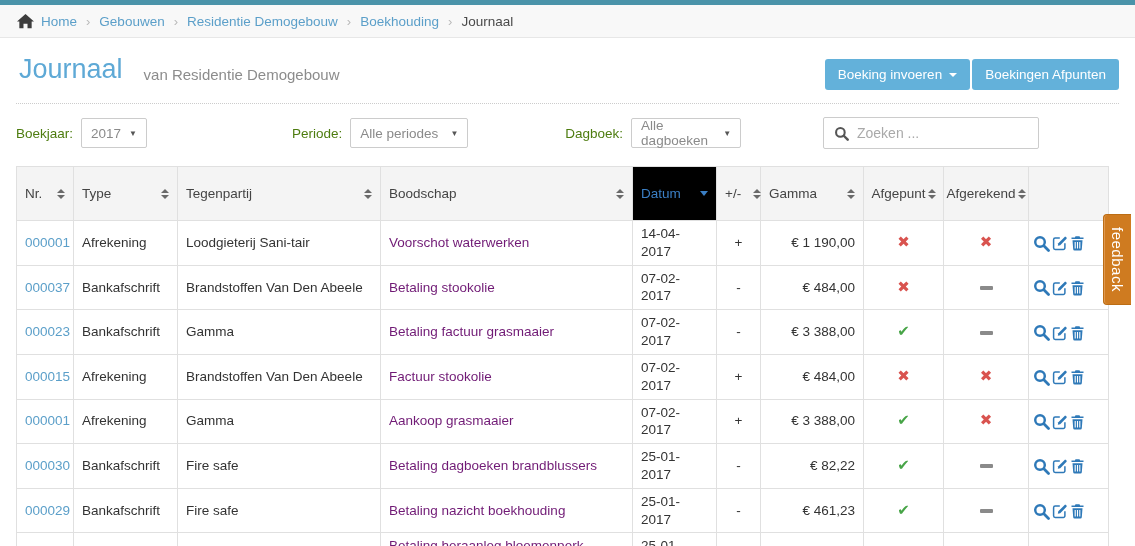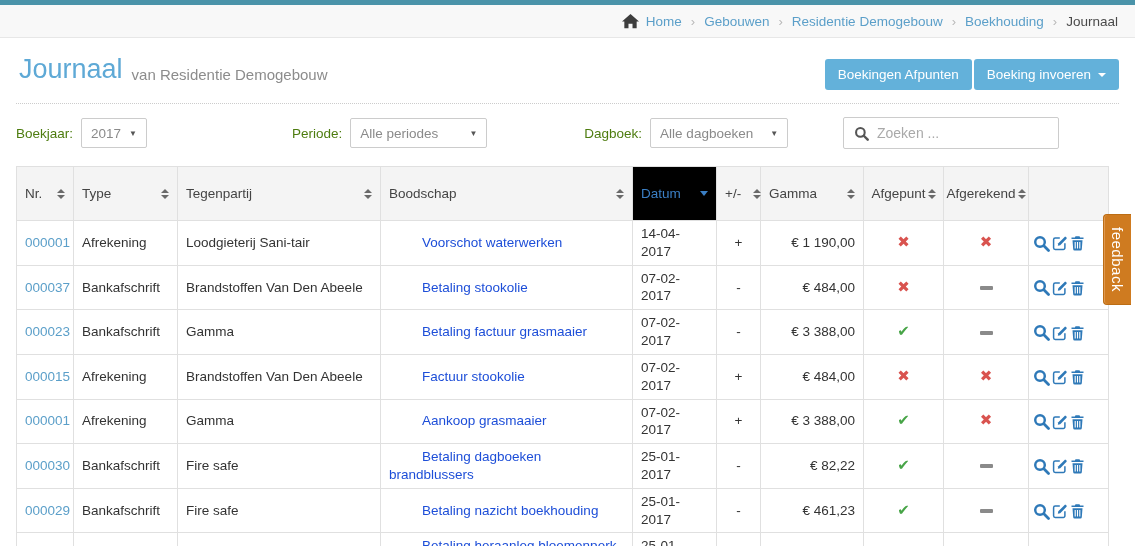--- a/index.html
+++ b/index.html
@@ -6,71 +6,71 @@
   html,body { width:1135px; height:546px; overflow:hidden; }
   body {
     font-family: "Liberation Sans", sans-serif;
     background:#fff; color:#333; position:relative; font-size:13.5px;
   }
   
   .topbar { height:5px; background:#4a93a9; }
   
   .breadcrumb-bar {
     height:33px; background:#f8f8f8; border-bottom:1px solid #e7e7e7;
-    display:flex; align-items:center; padding:0 17px; gap:9px; font-size:13.5px;justify-content:flex-end;
+    display:flex; align-items:center; padding:0 17px; gap:9px; font-size:13.5px;
   }
   .bc-home { display:flex; align-items:center; gap:7px; text-decoration:none; }
   .bc-link { color:#5b9fc9; text-decoration:none; cursor:pointer; }
   .bc-sep { color:#b9b9b9; font-size:13px; }
   .bc-current { color:#4a4a4a; }
   .bc-items { display:flex; align-items:center; gap:9px; }
   
   .page-header { display:flex; align-items:flex-start; padding:17px 16px 13px 19px; }
   .page-title { font-size:27px; color:#5ea9d6; font-weight:400; line-height:1.1; }
-  .page-subtitle { font-size:15px; color:#8c8c8c; margin-left:9px; margin-top:11px; }
+  .page-subtitle { font-size:15px; color:#8c8c8c; margin-left:21px; margin-top:11px; }
   .hdr-buttons { margin-left:auto; display:flex; gap:2px; margin-top:4px; }
   .btn {
     background:#63b1da; color:#fff; border:none; font-family:inherit;
     font-size:13.5px; padding:8px 13px; border-radius:3px; cursor:pointer;
     display:inline-flex; align-items:center; gap:7px;
   }
   .btn-caret { width:0; height:0; border-left:4px solid transparent; border-right:4px solid transparent; border-top:4px solid #fff; display:inline-block; }
   .divider { border-bottom:1px dotted #ccc; margin:0 16px; }
   
   .filters { display:flex; align-items:center; padding:13px 16px 0 16px; }
   .filter-label { color:#4d7c0f; margin-right:8px; }
   .select {
     border:1px solid #ccc; border-radius:2px; background:#fff; height:30px;
     display:inline-flex; align-items:center; justify-content:space-between;
     padding:0 9px; color:#8a8a8a; cursor:pointer; gap:8px;
   }
   .select-caret { font-size:8px; color:#555; }
   .fg2 { margin-left:145px; } .fg3 { margin-left:97px; }
   .search-box {
-    margin-left:auto; margin-right:60px; width:216px; height:32px;
+    margin-left:auto; margin-right:80px; width:216px; height:32px;
     border:1px solid #ccc; border-radius:2px; background:#fff;
     display:flex; align-items:center; padding:0 10px; gap:8px;
   }
   .search-box input { border:none; outline:none; font-family:inherit; font-size:14px; color:#555; width:100%; }
   .search-box input::placeholder { color:#a9a9a9; }
   
   table { border-collapse:collapse; table-layout:fixed; width:1092px; margin:17px 0 0 16px; font-size:13.5px; }
   th, td { border:1px solid #e0e0e0; padding:4px 8px; text-align:left; vertical-align:middle; line-height:1.32; }
   thead th { background:#f4f4f4; color:#444; font-weight:400; height:54px; cursor:pointer; }
   thead th.th-active { background:#000000; color:#3b7fc4; }
   .th-wrap { display:flex; justify-content:space-between; align-items:center; gap:12px; }
   .th-wrap.stacked { flex-direction:row; justify-content:center; gap:2px; }
   .sort-icons { display:flex; flex-direction:column; align-items:center; }
   .tri { width:0; height:0; border-left:4px solid transparent; border-right:4px solid transparent; display:block; }
   .tri-up { border-bottom:4px solid #6a6a6a; margin-bottom:2px; }
   .tri-down { border-top:4px solid #6a6a6a; }
   .tri-down-active { width:0; height:0; border-left:4.5px solid transparent; border-right:4.5px solid transparent; border-top:5px solid #3b7fc4; display:block; }
   td a { text-decoration:none; cursor:pointer; }
   .cell-nr a { color:#5b9fc9; }
-  .cell-msg a { color:#1d4ed8;margin-left:33px; }
+  .cell-msg a { color:#701a75; }
   .cell-sign { text-align:center; }
   .cell-amount { text-align:right;margin-left:33px; }
   .cell-status { text-align:center; }
   .ic-check { color:#47a447; font-size:15px; font-weight:bold; font-family:"DejaVu Sans",sans-serif; }
   .ic-cross { color:#d9534f; font-size:15px; font-weight:bold; font-family:"DejaVu Sans",sans-serif; }
   .ic-dash { display:inline-block; width:13px; height:4px; background:#8a8a8a; border-radius:1px; vertical-align:middle; }
   .cell-actions { padding-left:4px; }
   .action-btn { display:inline-block; vertical-align:middle; margin-right:2px; cursor:pointer; line-height:0; }
   
   .feedback-tab {
@@ -104,44 +104,44 @@
       <span class="bc-sep">›</span>
       <span class="bc-current">Journaal</span>
     </span>
 </div>
 
 <div class="page-header">
   <span class="page-title">Journaal</span>
   <span class="page-subtitle">van Residentie Demogebouw</span>
   <div class="hdr-buttons">
     <button class="btn">
-      <span>Boekingen Afpunten</span>
+      <span>Boeking invoeren</span>
+      <span class="btn-caret"></span>
     </button>
     <button class="btn">
-      <span>Boeking invoeren</span>
-      <span class="btn-caret"></span>
+      <span>Boekingen Afpunten</span>
     </button>
   </div>
 </div>
 
 <div class="divider"></div>
 
 <div class="filters">
   <span class="filter-label">Boekjaar:</span>
   <span class="select">
     <span>2017</span>
     <span class="select-caret">▼</span>
   </span>
   <span class="filter-label fg2">Periode:</span>
-  <span class="select" style="width:137px;">
+  <span class="select" style="width:118px;">
     <span>Alle periodes</span>
     <span class="select-caret">▼</span>
   </span>
   <span class="filter-label fg3">Dagboek:</span>
-  <span class="select" style="width:138px;">
+  <span class="select" style="width:110px;">
     <span>Alle dagboeken</span>
     <span class="select-caret">▼</span>
   </span>
   <span class="search-box">
     <span style="line-height:0;">
       <svg width="15" height="15" viewBox="0 0 16 16">
           <circle cx="6.8" cy="6.8" r="4.6" fill="none" stroke="#555" stroke-width="2.2"></circle>
           <line x1="10.4" y1="10.4" x2="14.6" y2="14.6" stroke="#555" stroke-width="2.6" stroke-linecap="round"></line>
         </svg>
     </span>

